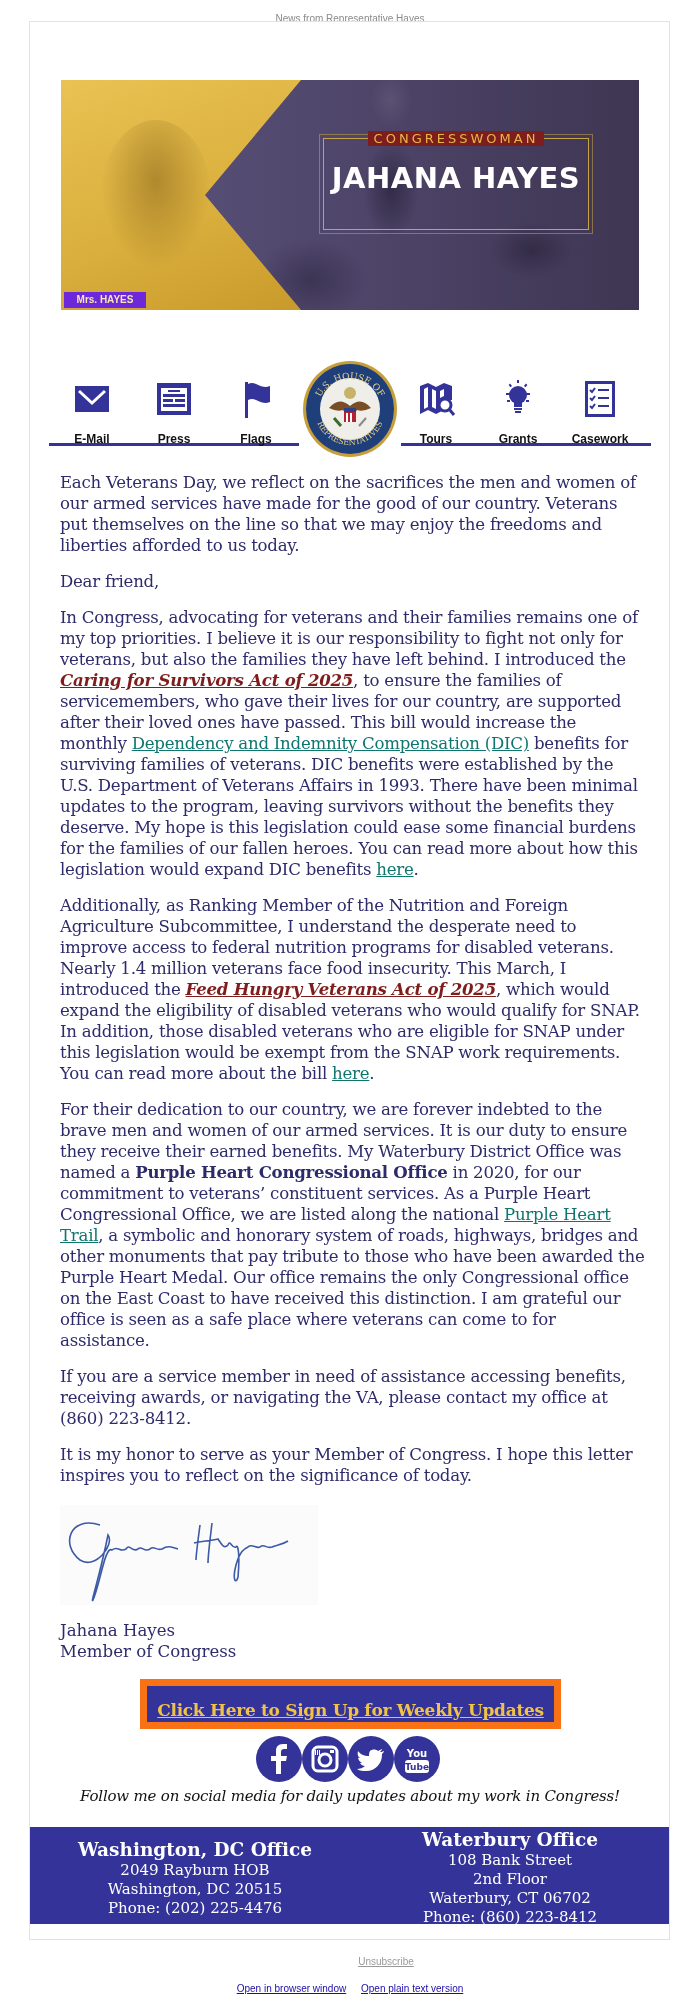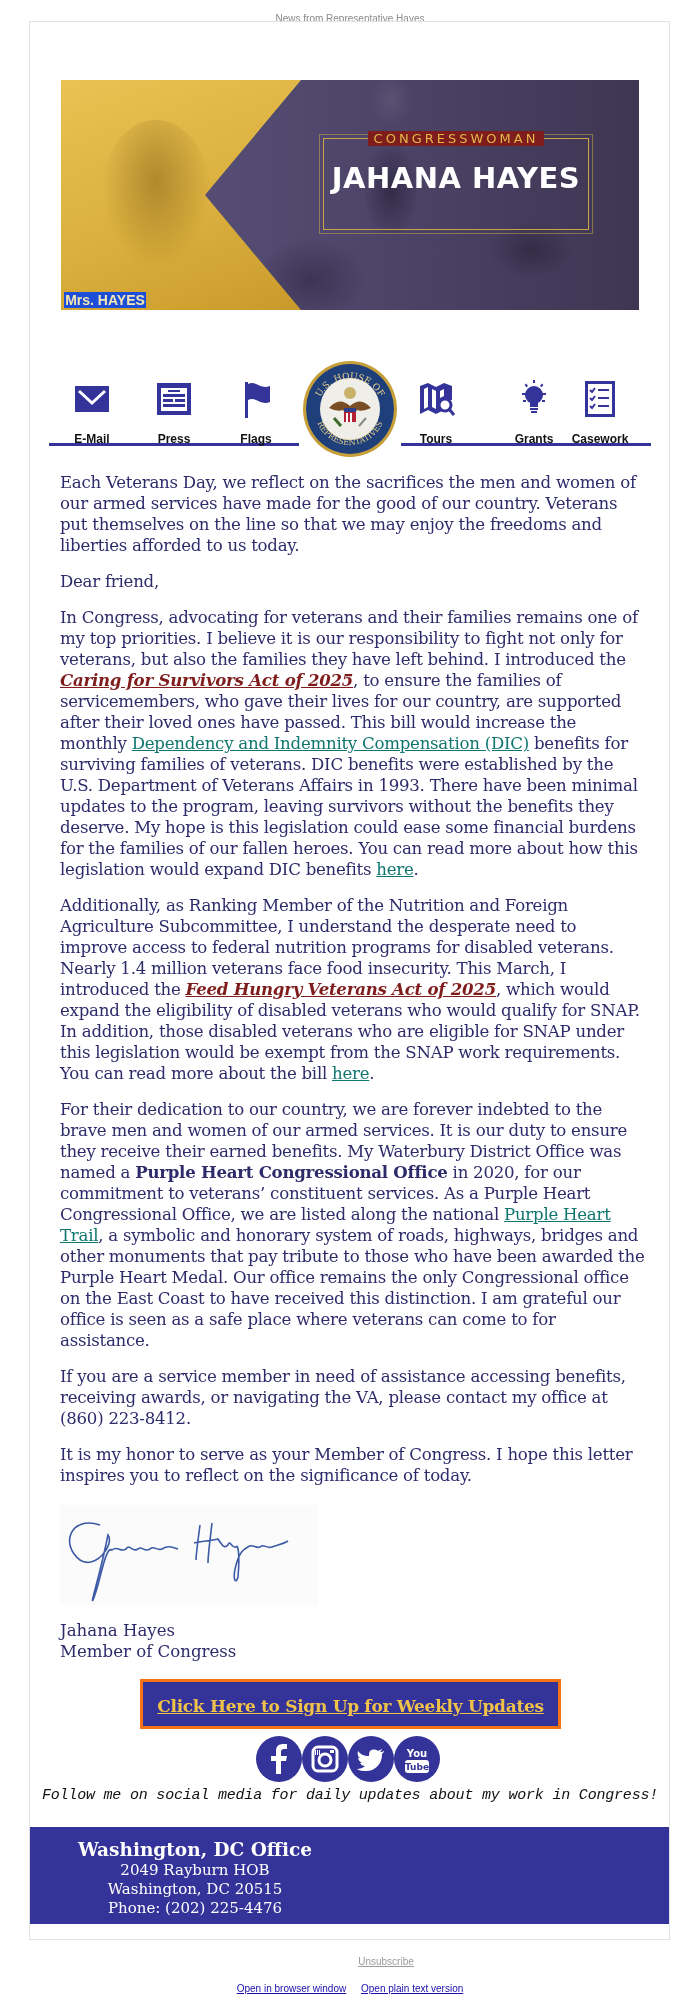--- a/index.html
+++ b/index.html
@@ -9,21 +9,21 @@
   
   .banner { position:absolute; top:80px; left:61px; width:578px; height:230px; overflow:hidden; background:#4a4066; }
   .banner .bg { position:absolute; inset:0; background:linear-gradient(90deg,#5e5580 0%,#4d4468 55%,#3e3652 100%); }
   .banner .scene { position:absolute; inset:0; background:
      radial-gradient(ellipse 40px 70px at 330px 110px, rgba(30,25,45,.55), transparent 70%),
      radial-gradient(ellipse 60px 40px at 470px 170px, rgba(30,25,45,.45), transparent 70%),
      radial-gradient(ellipse 80px 60px at 250px 200px, rgba(40,34,58,.5), transparent 70%),
      radial-gradient(ellipse 30px 40px at 330px 20px, rgba(255,255,255,.08), transparent 70%); }
   .banner .yellow { position:absolute; left:0; top:0; width:240px; height:230px; background:linear-gradient(160deg,#e9c253 0%,#d9ae3c 60%,#c99a2b 100%); clip-path:polygon(0 0,100% 0,60% 50%,100% 100%,0 100%); }
   .banner .face { position:absolute; left:40px; top:40px; width:110px; height:150px; border-radius:50% 50% 40% 40%; background:radial-gradient(ellipse at 50% 40%, rgba(120,85,20,.45), rgba(120,85,20,0) 70%); }
-  .banner .nameplate { position:absolute; left:3px; top:212px; width:82px; height:16px; background:#1d4ed8; color:#f5e6b5; font-family:"Liberation Sans", sans-serif; font-size:14px; font-weight:bold; line-height:16px; text-align:center; }
+  .banner .nameplate { position:absolute; left:3px; top:212px; width:82px; height:16px; background:#6d28d9; color:#f5e6b5; font-family:"Liberation Sans", sans-serif; font-size:10px; font-weight:bold; line-height:16px; text-align:center; }
   .banner .frame { position:absolute; left:262px; top:58px; width:264px; height:90px; border:1px solid #c9a347; box-shadow: inset 0 0 0 3px rgba(0,0,0,0), 0 0 0 3px rgba(0,0,0,0); }
   .banner .frame2 { position:absolute; left:258px; top:54px; width:272px; height:98px; border:1px solid rgba(201,163,71,.55); }
   .banner .congress { position:absolute; left:262px; top:50px; width:266px; text-align:center; font-family:"DejaVu Sans", sans-serif; font-size:13px; letter-spacing:3px; color:#e3b84a; line-height:18px; }
   .banner .congress span { background:transparent; padding:0 6px; }
   .banner .hname { position:absolute; left:262px; top:78px; width:266px; text-align:center; font-family:"DejaVu Sans", sans-serif; font-size:29px; font-weight:bold; color:#ffffff; letter-spacing:0.5px; line-height:40px; }
   
   .navbar { position:absolute; top:355px; left:49px; width:602px; height:105px; }
   .navline-left { position:absolute; left:0; top:88px; width:250px; height:3px; background:#333399; }
   .navline-right { position:absolute; left:352px; top:88px; width:250px; height:3px; background:#333399; }
   .navitem { position:absolute; top:25px; width:70px; text-align:center; cursor:pointer; }
@@ -32,25 +32,25 @@
   .seal { position:absolute; left:252px; top:5px; width:98px; height:98px; }
   
   .letter { position:absolute; left:60px; top:472px; width:585px; color:#2e2b6b; font-size:16.6px; line-height:21px; letter-spacing:-0.25px; }
   .letter p { margin:0 0 15px 0; }
   .letter a { color:#0f766e; text-decoration:underline; }
   .letter a.bold-it { font-weight:bold; font-style:italic; color:#7f1d1d; }
   .letter b { font-weight:bold; color:#2e2b6b; }
   .signature { position:absolute; left:60px; top:1505px; width:258px; height:100px; }
   .signer { position:absolute; left:60px; top:1620px; color:#2e2b6b; font-size:16.6px; line-height:21px; }
   
-  .cta { position:absolute; left:140px; top:1679px; width:421px; height:50px; background:#333399; border:3px solid #f97316; box-sizing:border-box; text-align:center; }
+  .cta { position:absolute; left:140px; top:1679px; width:421px; height:50px; background:#333399; border:7px solid #f97316; box-sizing:border-box; text-align:center; }
   .cta a { font-family:"DejaVu Serif", serif; font-weight:bold; font-size:17px; color:#f0c24a; text-decoration:underline; line-height:48px; white-space:nowrap; letter-spacing:-0.3px; }
   .social { position:absolute; top:1736px; left:256px; height:48px; width:190px; }
   .social .s { position:absolute; top:0; width:46px; height:46px; border-radius:50%; background:#333399; }
-  .follow { position:absolute; top:1786px; left:0; width:700px; text-align:center; font-style:italic; font-size:15px; color:#111; line-height:20px; letter-spacing:-0.2px;font-family:Liberation Mono, monospace; }
+  .follow { position:absolute; top:1786px; left:0; width:700px; text-align:center; font-style:italic; font-size:15px; color:#111; line-height:20px; letter-spacing:-0.2px; }
   
   .footer { position:absolute; left:30px; top:1827px; width:639px; height:97px; background:#333399; color:#fff; }
   .office { position:absolute; text-align:center; font-size:15px; line-height:19px; }
   .office .oh { font-weight:bold; font-size:18.5px; line-height:22px; }
   .office.dc { left:40px; top:12px; width:250px; }
   .office.wb { left:360px; top:2px; width:240px; }
   .links { position:absolute; top:1956px; left:0; width:700px; text-align:center; font-family:"Liberation Sans", sans-serif; font-size:10px;padding-left:36px; }
   .links .unsub { color:#999; text-decoration:underline; display:inline-block; }
   .links2 { position:absolute; top:1983px; left:0; width:700px; text-align:center; font-family:"Liberation Sans", sans-serif; font-size:10px; }
   .links2 a { color:#1a0dab; text-decoration:underline; margin:0 6px; }
@@ -128,21 +128,21 @@
 
   <div class="navitem" style="left:352px;">
     <svg class="ic" viewBox="0 0 44 38">
         <path d="M6 6 L14 3 L22 7 L30 3 L38 6 L38 20 L30 20 L30 30 L22 34 L14 30 L6 34 Z" fill="#333399"></path>
         <path d="M10 9 L14 7 L14 27 L10 29 Z M18 9 L22 11 L22 29 L18 27 Z M26 11 L30 9 L30 16 L26 18 Z" fill="#fff"></path>
         <circle cx="31" cy="25" r="6" fill="#fff" stroke="#333399" stroke-width="3"></circle>
         <line x1="35" y1="29" x2="40" y2="35" stroke="#333399" stroke-width="3"></line>
       </svg>
     <span class="lbl">Tours</span>
   </div>
-  <div class="navitem" style="left:450px;">
+  <div class="navitem" style="left:434px;">
     <svg class="ic" viewBox="0 0 44 38">
         <circle cx="22" cy="15" r="9" fill="#333399"></circle>
         <rect x="18" y="22" width="8" height="5" fill="#333399"></rect>
         <rect x="18" y="28" width="8" height="2" fill="#333399"></rect>
         <rect x="19" y="31" width="6" height="2" fill="#333399"></rect>
         <g fill="#333399">
           <rect x="21" y="0" width="2" height="3"></rect>
           <rect x="10" y="13" width="4" height="2"></rect>
           <rect x="30" y="13" width="4" height="2"></rect>
           <rect x="13" y="4" width="2" height="3" transform="rotate(-40 14 5)"></rect>
@@ -227,20 +227,27 @@
 
 <div class="follow">Follow me on social media for daily updates about my work in Congress!</div>
 
 <div class="footer">
   <div class="office dc">
     <div class="oh">Washington, DC Office</div>
     <div>2049 Rayburn HOB</div>
     <div>Washington, DC 20515</div>
     <div>Phone: (202) 225-4476</div>
   </div>
+  <div class="office wb">
+    <div class="oh">Waterbury Office</div>
+    <div>108 Bank Street</div>
+    <div>2nd Floor</div>
+    <div>Waterbury, CT 06702</div>
+    <div>Phone: (860) 223-8412</div>
+  </div>
 </div>
 
 <div class="links">
   <a href="#" class="unsub">Unsubscribe</a>
 </div>
 <div class="links2">
   <a href="#">Open in browser window</a>
   <a href="#">Open plain text version</a>
 </div>
 

